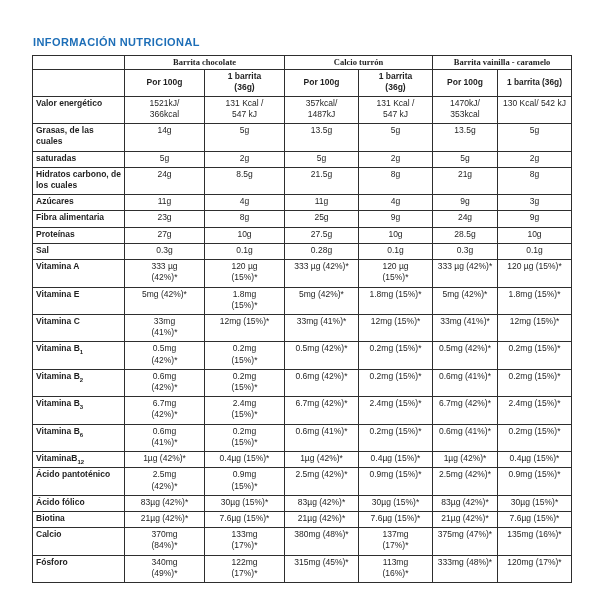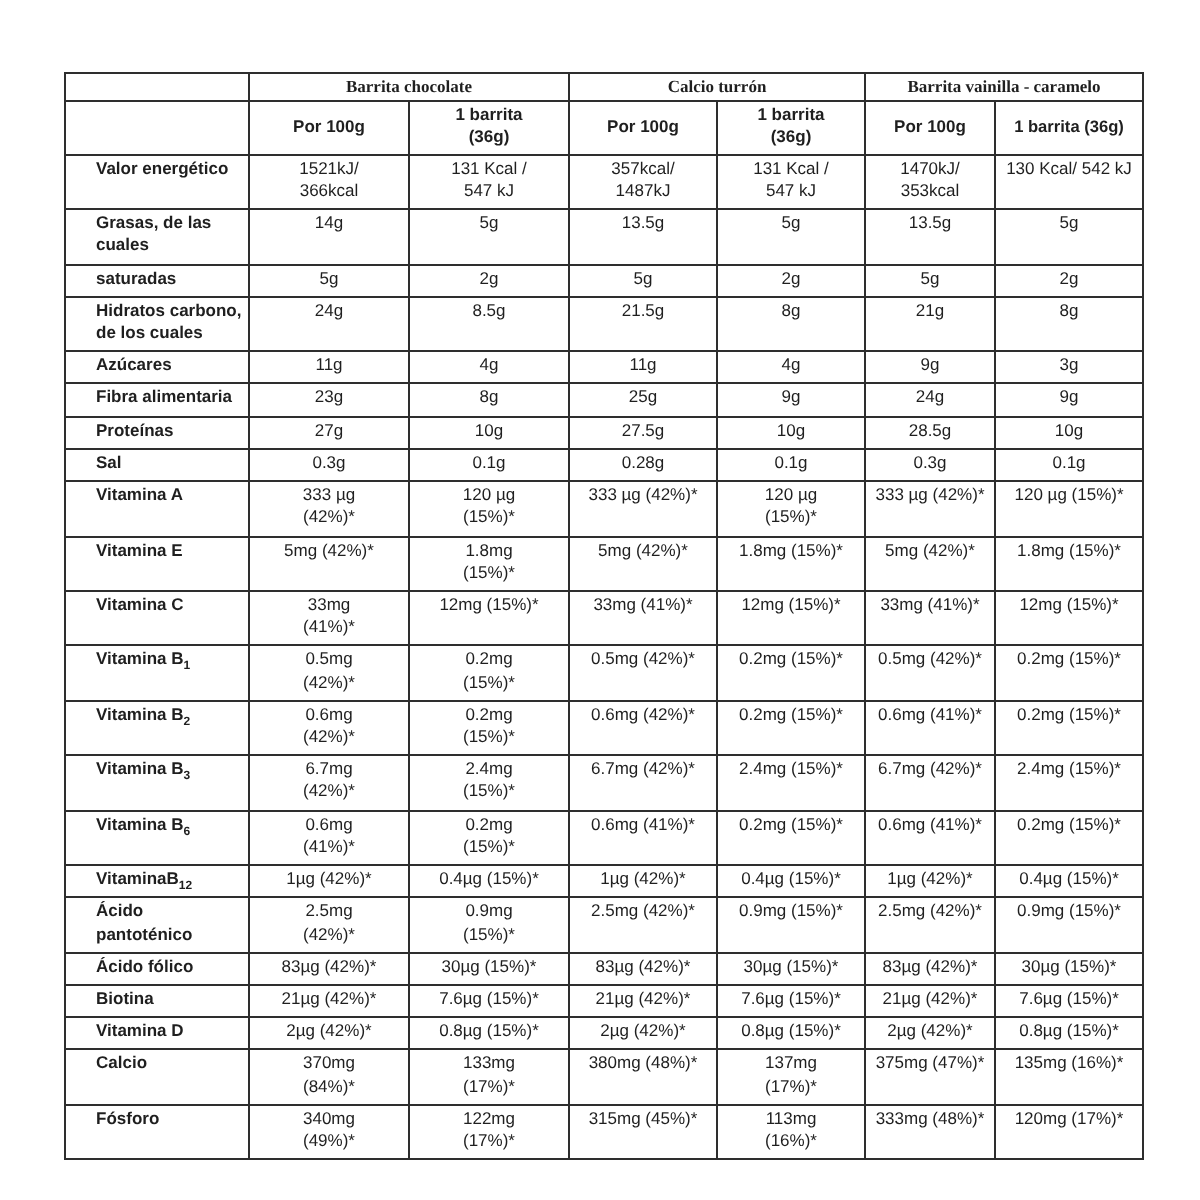--- a/index.html
+++ b/index.html
@@ -20,30 +20,31 @@
     padding:1px 2px 3px 2px;
     vertical-align:top;
     overflow:hidden;
   }
   thead th {
     font-weight:700; text-align:center; vertical-align:middle;
     white-space:pre-line; padding:1px 1px 2px 1px;
   }
   thead tr.products th { padding:1px 1px;font-family:Liberation Serif, serif; }
   tbody th {
-    font-weight:700; text-align:left; padding-left:15px; white-space:normal;
+    font-weight:700; text-align:left; padding-left:3px; white-space:normal;
   }
   tbody td { text-align:center; white-space:pre-line; }
   .nowrap { white-space:nowrap; font-size:8.3px; }
   sub { font-size:6px; line-height:0; }
 </style>
 </head>
 <body>
 
 <div class="page">
+  <h1 class="title">INFORMACIÓN NUTRICIONAL</h1>
 
   <table class="nutrition">
     <colgroup>
       <col style="width:92px">
       <col style="width:80px">
         <col style="width:80px">
       <col style="width:74px">
         <col style="width:74px">
       <col style="width:65px">
         <col style="width:74px">
@@ -253,29 +254,20 @@
         <tr>
           <th>Biotina</th>
           <td>21µg (42%)*</td>
           <td>7.6µg (15%)*</td>
           <td>21µg (42%)*</td>
           <td>7.6µg (15%)*</td>
           <td>21µg (42%)*</td>
           <td>7.6µg (15%)*</td>
         </tr>
         <tr>
-          <th>Vitamina D</th>
-          <td>2µg (42%)*</td>
-          <td>0.8µg (15%)*</td>
-          <td>2µg (42%)*</td>
-          <td>0.8µg (15%)*</td>
-          <td>2µg (42%)*</td>
-          <td>0.8µg (15%)*</td>
-        </tr>
-        <tr>
           <th>Calcio</th>
           <td>370mg
 (84%)*</td>
           <td>133mg
 (17%)*</td>
           <td>380mg (48%)*</td>
           <td>137mg
 (17%)*</td>
           <td>375mg (47%)*</td>
           <td>135mg (16%)*</td>

